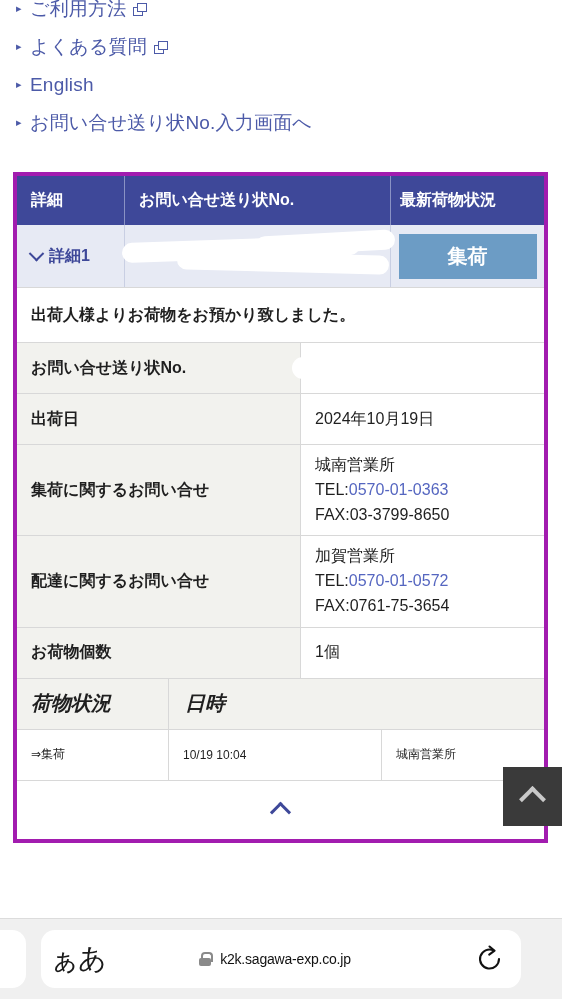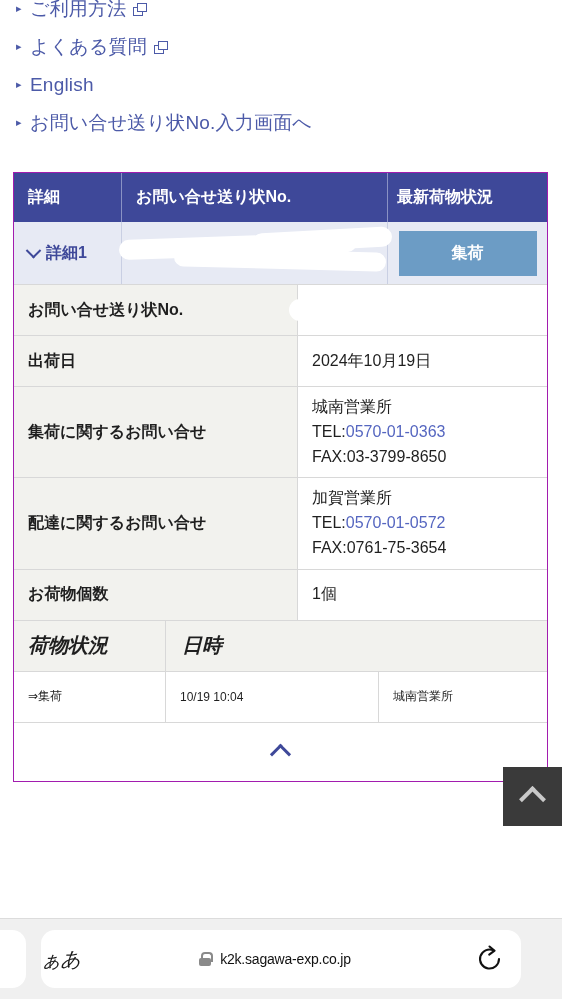--- a/index.html
+++ b/index.html
@@ -75,21 +75,21 @@
   }
   .extlink::before { left: 0; top: 4px; width: 8px; height: 7px; }
   .extlink::after  { left: 4px; top: 0; width: 8px; height: 7px; background: #fff; }
 
   
   .card {
     position: absolute;
     left: 13px;
     top: 172px;
     width: 535px;
-    border: 1px solid #a21caf;
+    border: 4px solid #a21caf;
     background: #14532d;
   }
 
   
   .thead {
     display: flex;
     background: #3e4899;
     color: #ffffff;
     height: 49px;
     align-items: center;
@@ -135,21 +135,21 @@
   }
   .sum-status {
     flex: 1 1 auto;
     height: 62px;
     border-left: 1px solid #c9cfe3;
     display: flex; align-items: center; justify-content: center;
   }
   .status-badge {
     background: #6c9cc5;
     color: #ffffff;
-    font-size: 16px;
+    font-size: 20px;
     font-weight: bold;
     width: 138px;
     height: 45px;
     display: flex;
     align-items: center;
     justify-content: center;
   }
 
   
   .redact {
@@ -286,24 +286,24 @@
     top: 11px;
     width: 480px;
     height: 58px;
     background: #ffffff;
     border-radius: 14px;
     display: flex;
     align-items: center;
   }
   .aa {
     width: 74px; flex: 0 0 74px;
-    font-size: 20px;
+    text-align: center;
+    font-size: 28px;
     color: #1a1a1a;
     letter-spacing: -1px;
-    font-style: italic;
   }
   .urlcenter {
     flex: 1 1 auto;
     display: flex;
     align-items: center;
     justify-content: center;
     gap: 9px;
     transform: translateX(-12px);
   }
   .lock {
@@ -379,20 +379,21 @@
           <span></span>
           <span class="redact r1"></span>
           <span class="redact r2"></span>
           <span class="redact r3"></span>
         </div>
         <div class="sum-status">
           <div class="status-badge">集荷</div>
         </div>
       </div>
 
+      <div class="notice">出荷人様よりお荷物をお預かり致しました。</div>
 
       <div class="drow">
         <div class="dlabel">お問い合せ送り状No.</div>
         <div class="dvalue">
           <span></span>
           <span class="redact r4"></span>
         </div>
       </div>
 
       <div class="drow">

